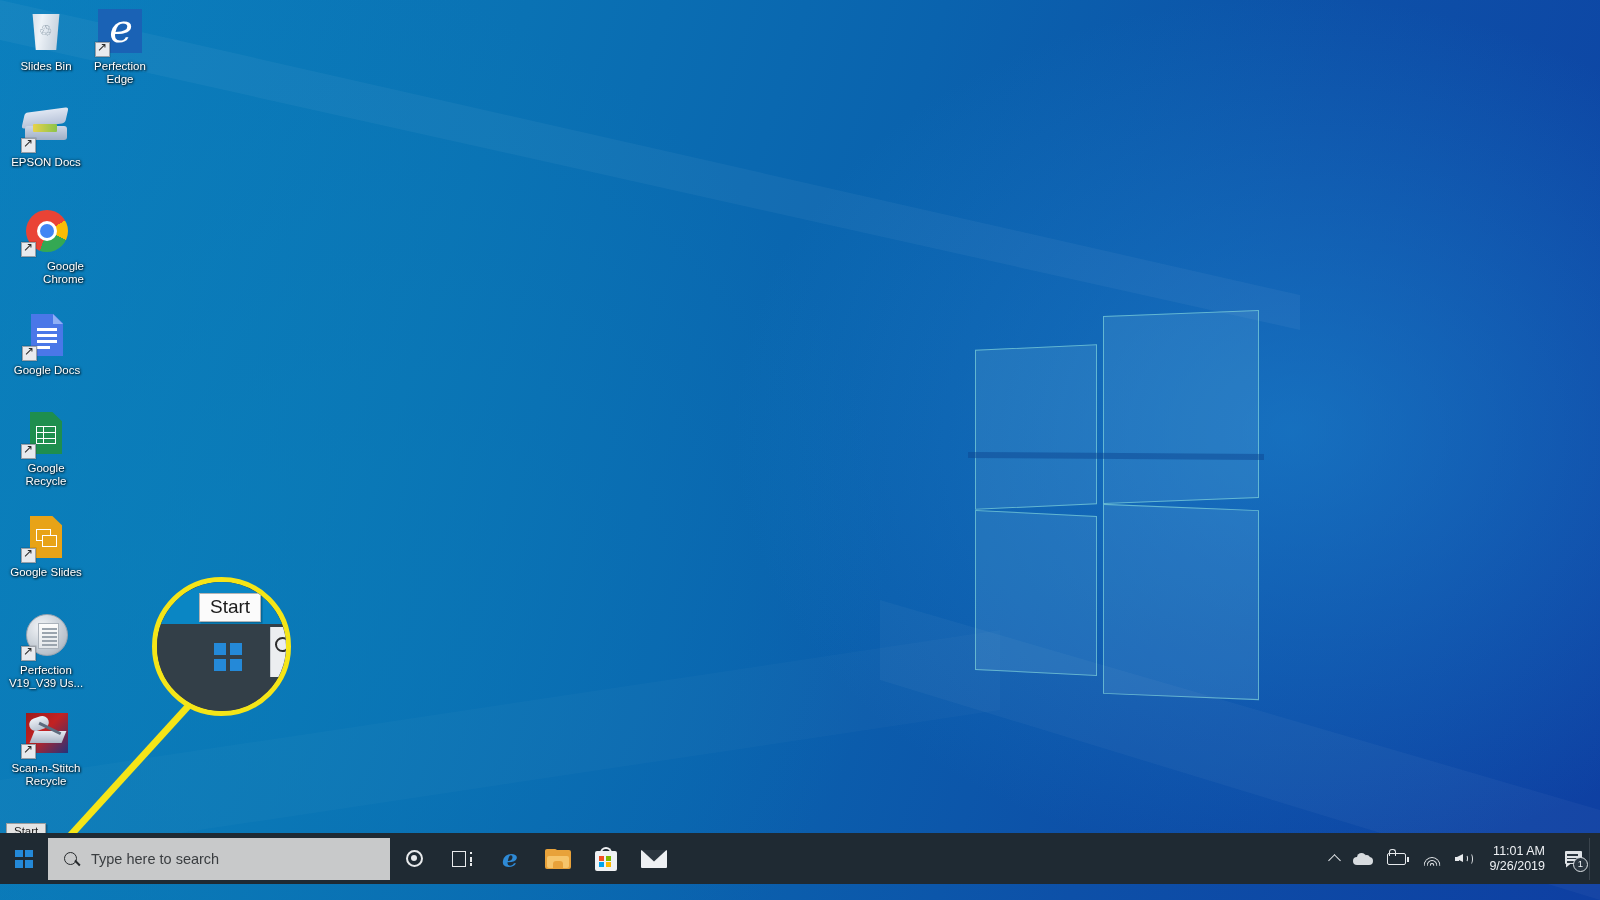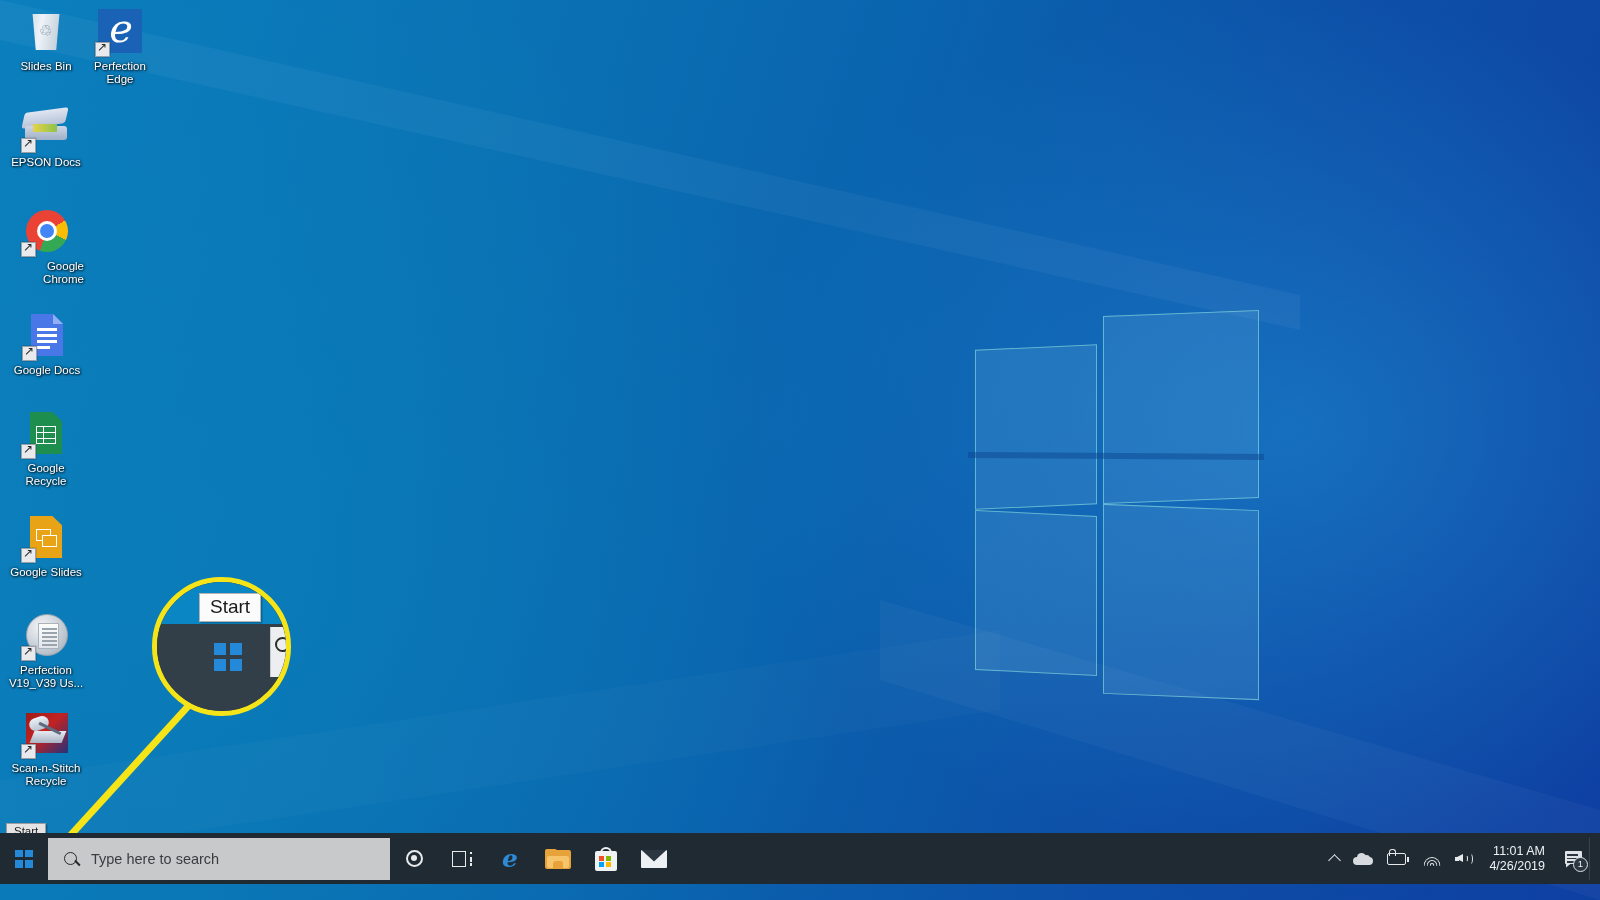--- a/index.html
+++ b/index.html
@@ -543,21 +543,21 @@
       <div class="speaker">
         <div class="cone"></div>
           <div class="body2"></div>
         <div class="arc a1"></div>
           <div class="arc a2"></div>
       </div>
     </div>
 
     <div id="clock">
       <div class="t">11:01 AM</div>
-      <div class="d">4/26/2019</div>
+      <div class="d">9/26/2019</div>
     </div>
 
     <div id="action-center">
       <div class="note">
         <div class="bx"></div>
         <div class="l" style="top:3px;width:11px"></div>
         <div class="l" style="top:6.5px;width:11px"></div>
         <div class="l" style="top:10px;width:7px"></div>
         <div class="tail"></div>
       </div>

